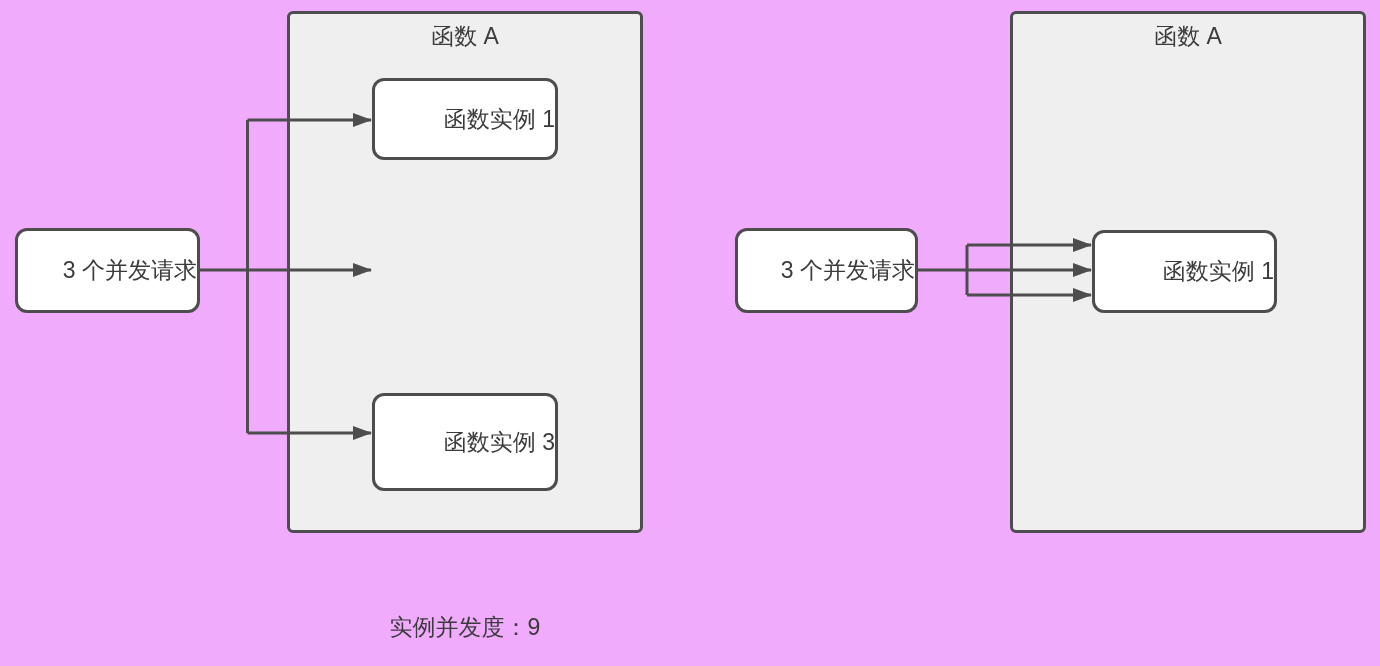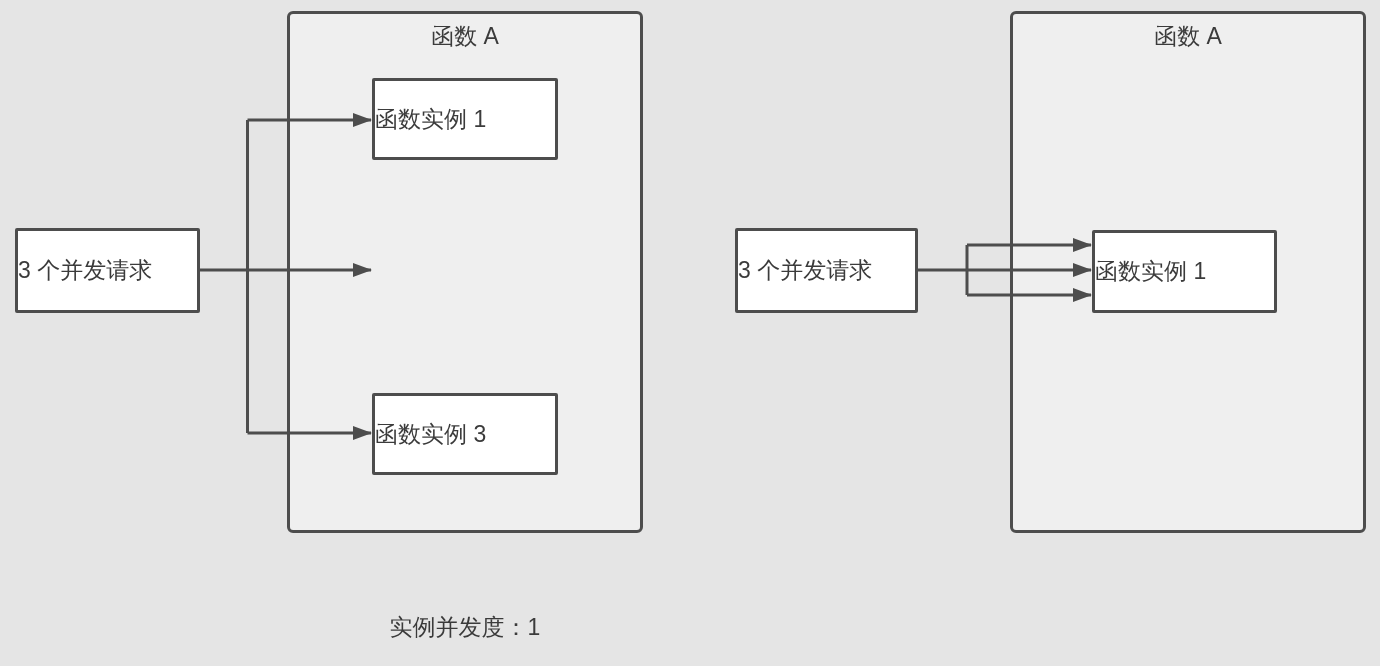--- a/index.html
+++ b/index.html
@@ -4,21 +4,21 @@
 <style>
   html, body {
     margin: 0;
     padding: 0;
     background: #ffffff;
   }
   .stage {
     position: relative;
     width: 1380px;
     height: 666px;
-    background: #e5e5e5;
+    background: #f0abfc;
     font-family: "Liberation Sans", "DejaVu Sans", sans-serif;
     color: #3b3b3b;
     overflow: hidden;
   }
   .wires {
     position: absolute;
     left: 0;
     top: 0;
     z-index: 5;
     pointer-events: none;
@@ -35,42 +35,42 @@
     text-align: center;
     padding-top: 10px;
     font-size: 23px;
     line-height: 1.1;
     color: #3b3b3b;
   }
   .node-box {
     position: absolute;
     background: #ffffff;
     border: 3px solid #4d4d4d;
-    border-radius: 2px;
+    border-radius: 12px;
     box-sizing: border-box;
     display: flex;
     align-items: center;
-    justify-content: flex-start;
+    justify-content: flex-end;
     font-size: 23px;
     color: #3b3b3b;
     z-index: 2;
   }
   .caption {
     position: absolute;
     text-align: center;
     font-size: 23px;
     color: #3b3b3b;
     z-index: 1;
   }
   
   .ct-left      { left: 287px;  top: 11px;  width: 356px; height: 522px; }
   .req-left     { left: 15px;   top: 228px; width: 185px; height: 85px; }
   .inst-l1      { left: 372px;  top: 78px;  width: 186px; height: 82px; }
   .inst-l2      { left: 372px;  top: 231px; width: 186px; height: 82px; }
-  .inst-l3      { left: 372px;  top: 393px; width: 186px; height: 82px; }
+  .inst-l3      { left: 372px;  top: 393px; width: 186px; height: 98px; }
   .cap-left     { left: 287px;  top: 612px; width: 356px; }
   
   .ct-right     { left: 1010px; top: 11px;  width: 356px; height: 522px; }
   .req-right    { left: 735px;  top: 228px; width: 183px; height: 85px; }
   .inst-r1      { left: 1092px; top: 230px; width: 185px; height: 83px; }
   .cap-right    { left: 1010px; top: 612px; width: 356px; }
 </style>
 </head>
 <body>
 
@@ -107,21 +107,21 @@
     <span>3 个并发请求</span>
   </div>
 
   <div class="node-box inst-l1">
     <span>函数实例 1</span>
   </div>
   <div class="node-box inst-l3">
     <span>函数实例 3</span>
   </div>
 
-  <div class="caption cap-left">实例并发度：1</div>
+  <div class="caption cap-left">实例并发度：9</div>
 
   <div class="container-box ct-right">
     <div class="container-title">函数 A</div>
   </div>
 
   <div class="node-box req-right">
     <span>3 个并发请求</span>
   </div>
 
   <div class="node-box inst-r1">

